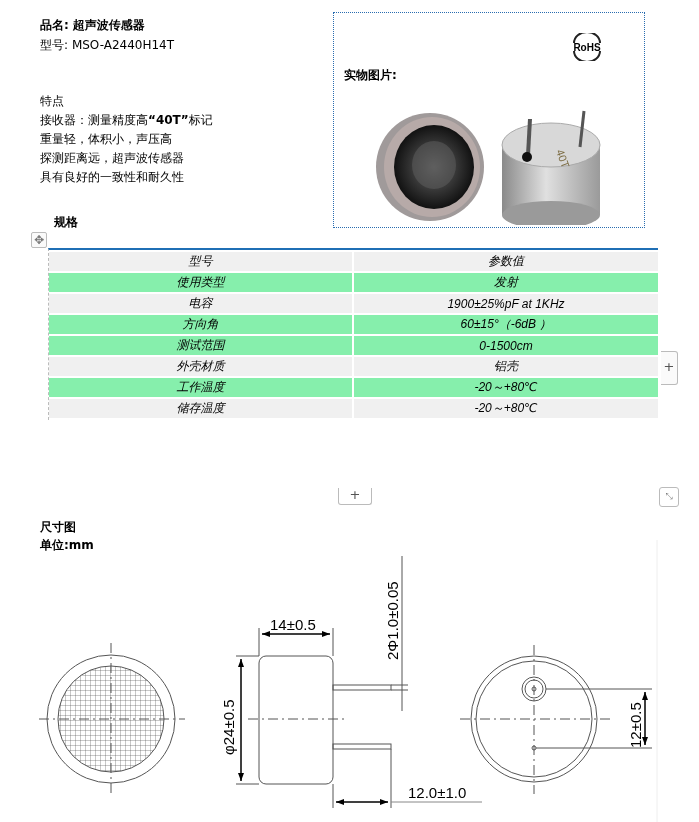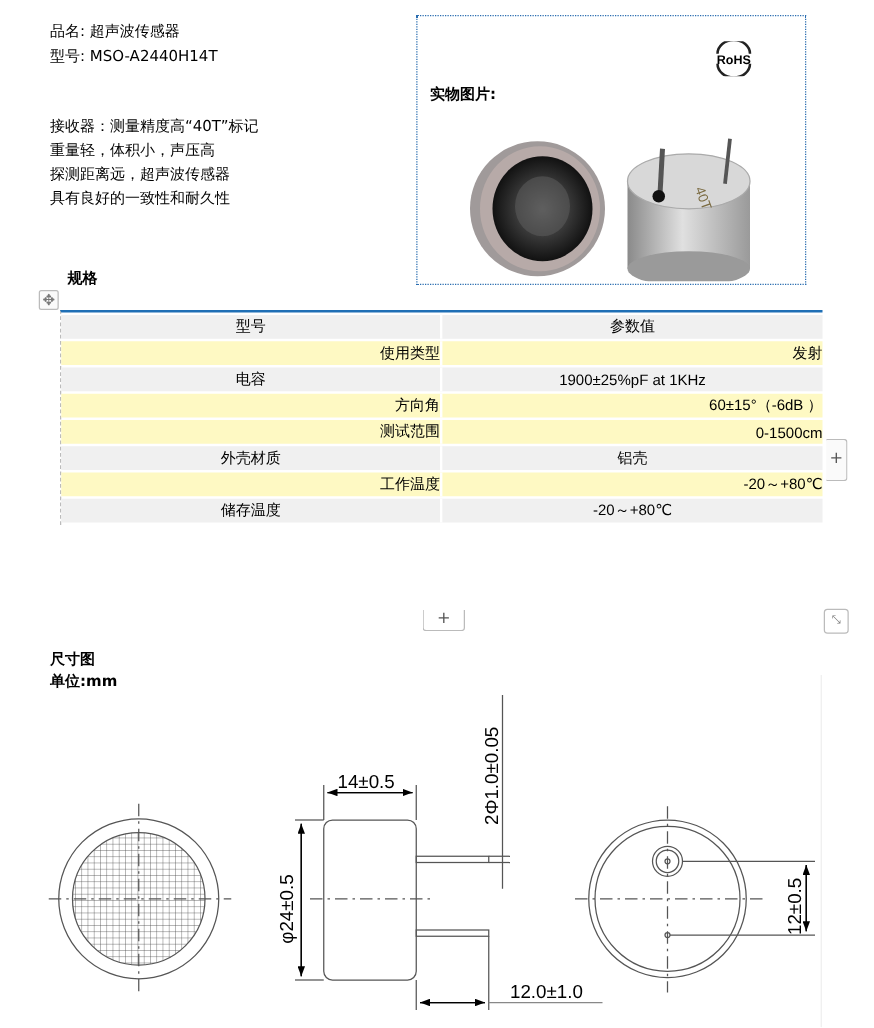--- a/index.html
+++ b/index.html
@@ -1,35 +1,35 @@
 <!DOCTYPE html>
 <html><head>
 <meta charset="utf-8">
 <style>
   html, body { margin:0; padding:0; background:#fff; }
   body { width:699px; height:822px; position:relative; overflow:hidden;
          font-family:"DejaVu Sans","Liberation Sans",sans-serif; color:#000; }
   .abs { position:absolute; }
   .hdr { font-size:12px; line-height:19px; }
-  .b { font-weight:normal; }
+  .b { font-weight:bold; }
   .photo-box { left:333px; top:12px; width:312px; height:216px;
                border:1px dotted #2a6db0; box-sizing:border-box; }
   .photo-label { left:10px; top:6px; font-size:12px; font-weight:bold;margin-top:48px; }
   .rohs { left:234px; top:20px; width:38px; height:28px; }
   .spec-title { left:54px; top:214px; font-size:12px; font-weight:bold; }
   .move-handle { left:31px; top:232px; width:16px; height:16px; border:1px solid #bbb;
                  border-radius:2px; background:#fafafa; box-sizing:border-box;
                  font-size:12px; line-height:14px; text-align:center; color:#777; }
   table.spec { position:absolute; left:48px; top:248px; width:610px; border-collapse:separate;
                border-spacing:0 2px; border-top:2px solid #1f6fb5; border-left:1px dashed #bbb;
-               font-size:12px; font-family:"Liberation Sans","DejaVu Sans",sans-serif; }
+               font-size:12px; font-family:"Liberation Sans","DejaVu Sans",sans-serif;font-style:italic; }
   table.spec td { text-align:center; height:19px; padding:0; }
   table.spec td.c1 { width:303px; border-right:2px solid #fff; }
   table.spec tr.light td { background:#f0f0f0; }
-  table.spec tr.dark td { background:#fef9c3;text-align:right; }
+  table.spec tr.dark td { background:#86efac; }
   .add-row { left:338px; top:488px; width:32px; height:16px; border:1px solid #bbb;
              border-top:none; border-radius:0 0 3px 3px; text-align:center;
              font-size:13px; line-height:14px; color:#555; background:#fff; }
   .add-col { left:661px; top:351px; width:16px; height:32px; border:1px solid #bbb;
              border-left:none; border-radius:0 3px 3px 0; text-align:center;
              font-size:13px; line-height:30px; color:#555; background:#fafafa; }
   .resize { left:659px; top:487px; width:18px; height:18px; border:1px solid #bbb;
             border-radius:3px; font-size:9px; line-height:16px; text-align:center; color:#777; }
   .dim-title { left:40px; top:518px; font-size:12px; font-weight:bold; line-height:18px; }
 </style>
@@ -39,20 +39,21 @@
 <div class="abs hdr" style="left:40px;top:16px;">
   <span class="b">品名:</span>
   <span class="b">超声波传感器</span>
 </div>
 <div class="abs hdr" style="left:40px;top:36px;">
   <span>型号:</span>
   <span>MSO-A2440H14T</span>
 </div>
 
 <div class="abs hdr" style="left:40px;top:92px;">
+  <div>特点</div>
   <div><span>接收器：测量精度高</span><span class="b">“40T”</span><span>标记</span></div>
   <div>重量轻，体积小，声压高</div>
   <div>探测距离远，超声波传感器</div>
   <div>具有良好的一致性和耐久性</div>
 </div>
 
 <div class="abs photo-box">
   <div class="abs photo-label">实物图片:</div>
   <svg class="abs rohs" viewBox="0 0 38 28">
     <path d="M6 10 A13 11 0 0 1 32 10" fill="none" stroke="#222" stroke-width="2"></path>

